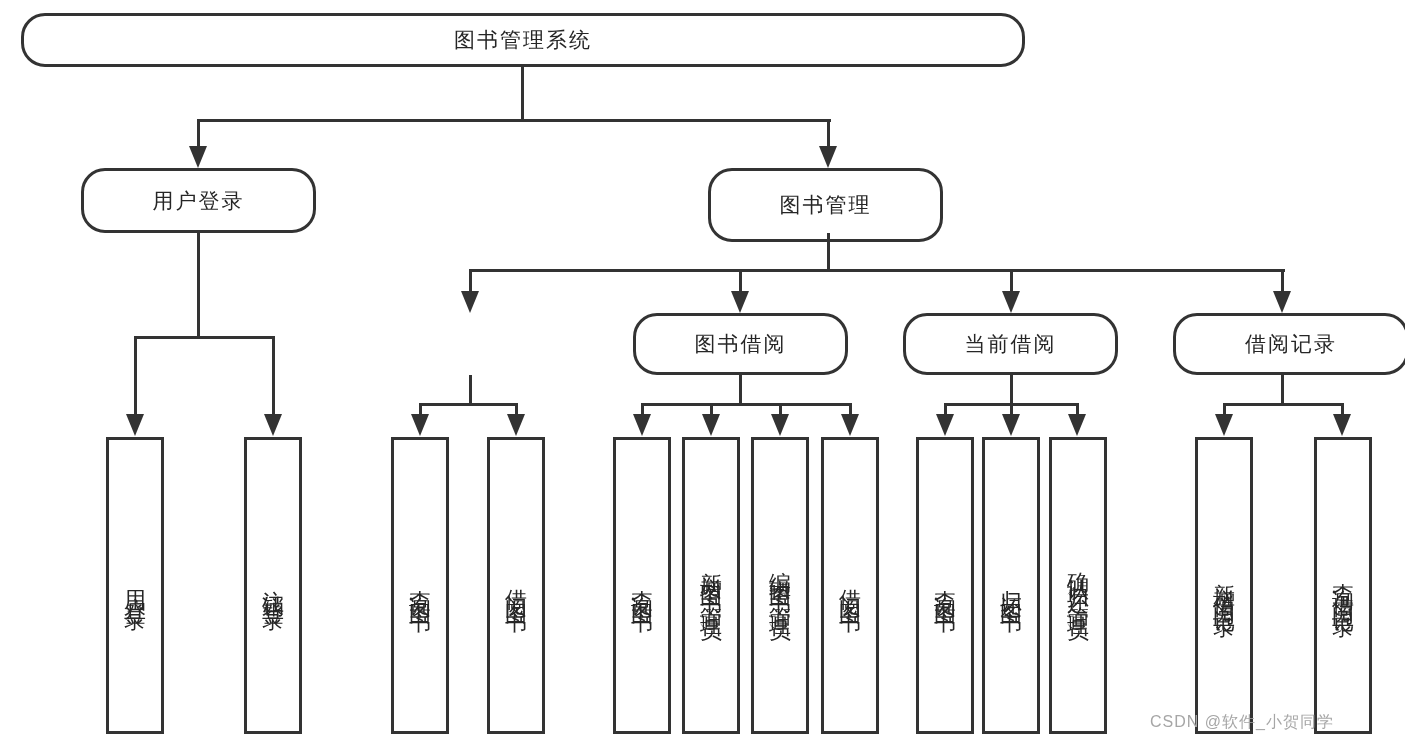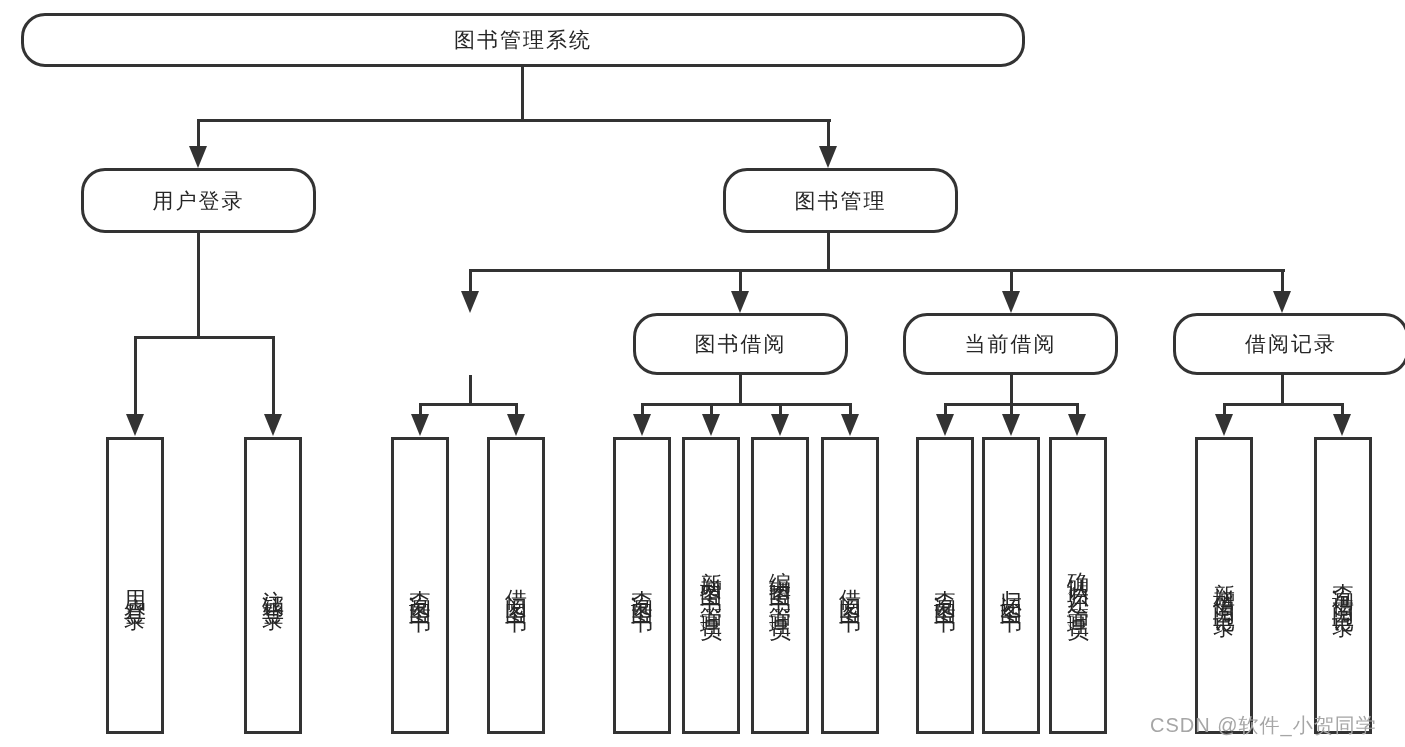--- a/index.html
+++ b/index.html
@@ -21,21 +21,21 @@
   .box.v{ font-size:22px; }
   .box.v span{ writing-mode:vertical-rl; text-orientation:mixed;
                letter-spacing:7px; line-height:1.1; white-space:nowrap; }
 
   
   .ln{ position:absolute; background:var(--line); }
   .ar{ position:absolute; width:0; height:0;
        border-left:9px solid transparent; border-right:9px solid transparent;
        border-top:22px solid var(--line); }
 
-  .wm{ position:absolute; left:1150px; top:712px; font-size:20px;
+  .wm{ position:absolute; left:1150px; top:712px; font-size:16px;
        color:var(--wm); letter-spacing:1px; white-space:nowrap; }
 </style>
 </head>
 <body>
 
 <div class="canvas">
 
   <div class="box h" style="left:21px;top:13px;width:1004px;height:54px">
     <span>图书管理系统</span>
   </div>
@@ -43,21 +43,21 @@
   <div class="ln" style="left:521px;top:67px;width:3px;height:55px"></div>
   <div class="ln" style="left:197px;top:119px;width:634px;height:3px"></div>
   <div class="ln" style="left:197px;top:119px;width:3px;height:29px"></div>
   <div class="ar" style="left:189px;top:146px"></div>
   <div class="ln" style="left:827px;top:119px;width:3px;height:29px"></div>
   <div class="ar" style="left:819px;top:146px"></div>
 
   <div class="box h" style="left:81px;top:168px;width:235px;height:65px">
     <span>用户登录</span>
   </div>
-  <div class="box h" style="left:723px;top:168px;width:235px;height:65px">
+  <div class="box h" style="left:708px;top:168px;width:235px;height:74px">
     <span>图书管理</span>
   </div>
 
   <div class="ln" style="left:197px;top:233px;width:3px;height:106px"></div>
   <div class="ln" style="left:134px;top:336px;width:141px;height:3px"></div>
   <div class="ln" style="left:134px;top:336px;width:3px;height:79px"></div>
   <div class="ar" style="left:126px;top:414px"></div>
   <div class="ln" style="left:272px;top:336px;width:3px;height:79px"></div>
   <div class="ar" style="left:264px;top:414px"></div>
 

